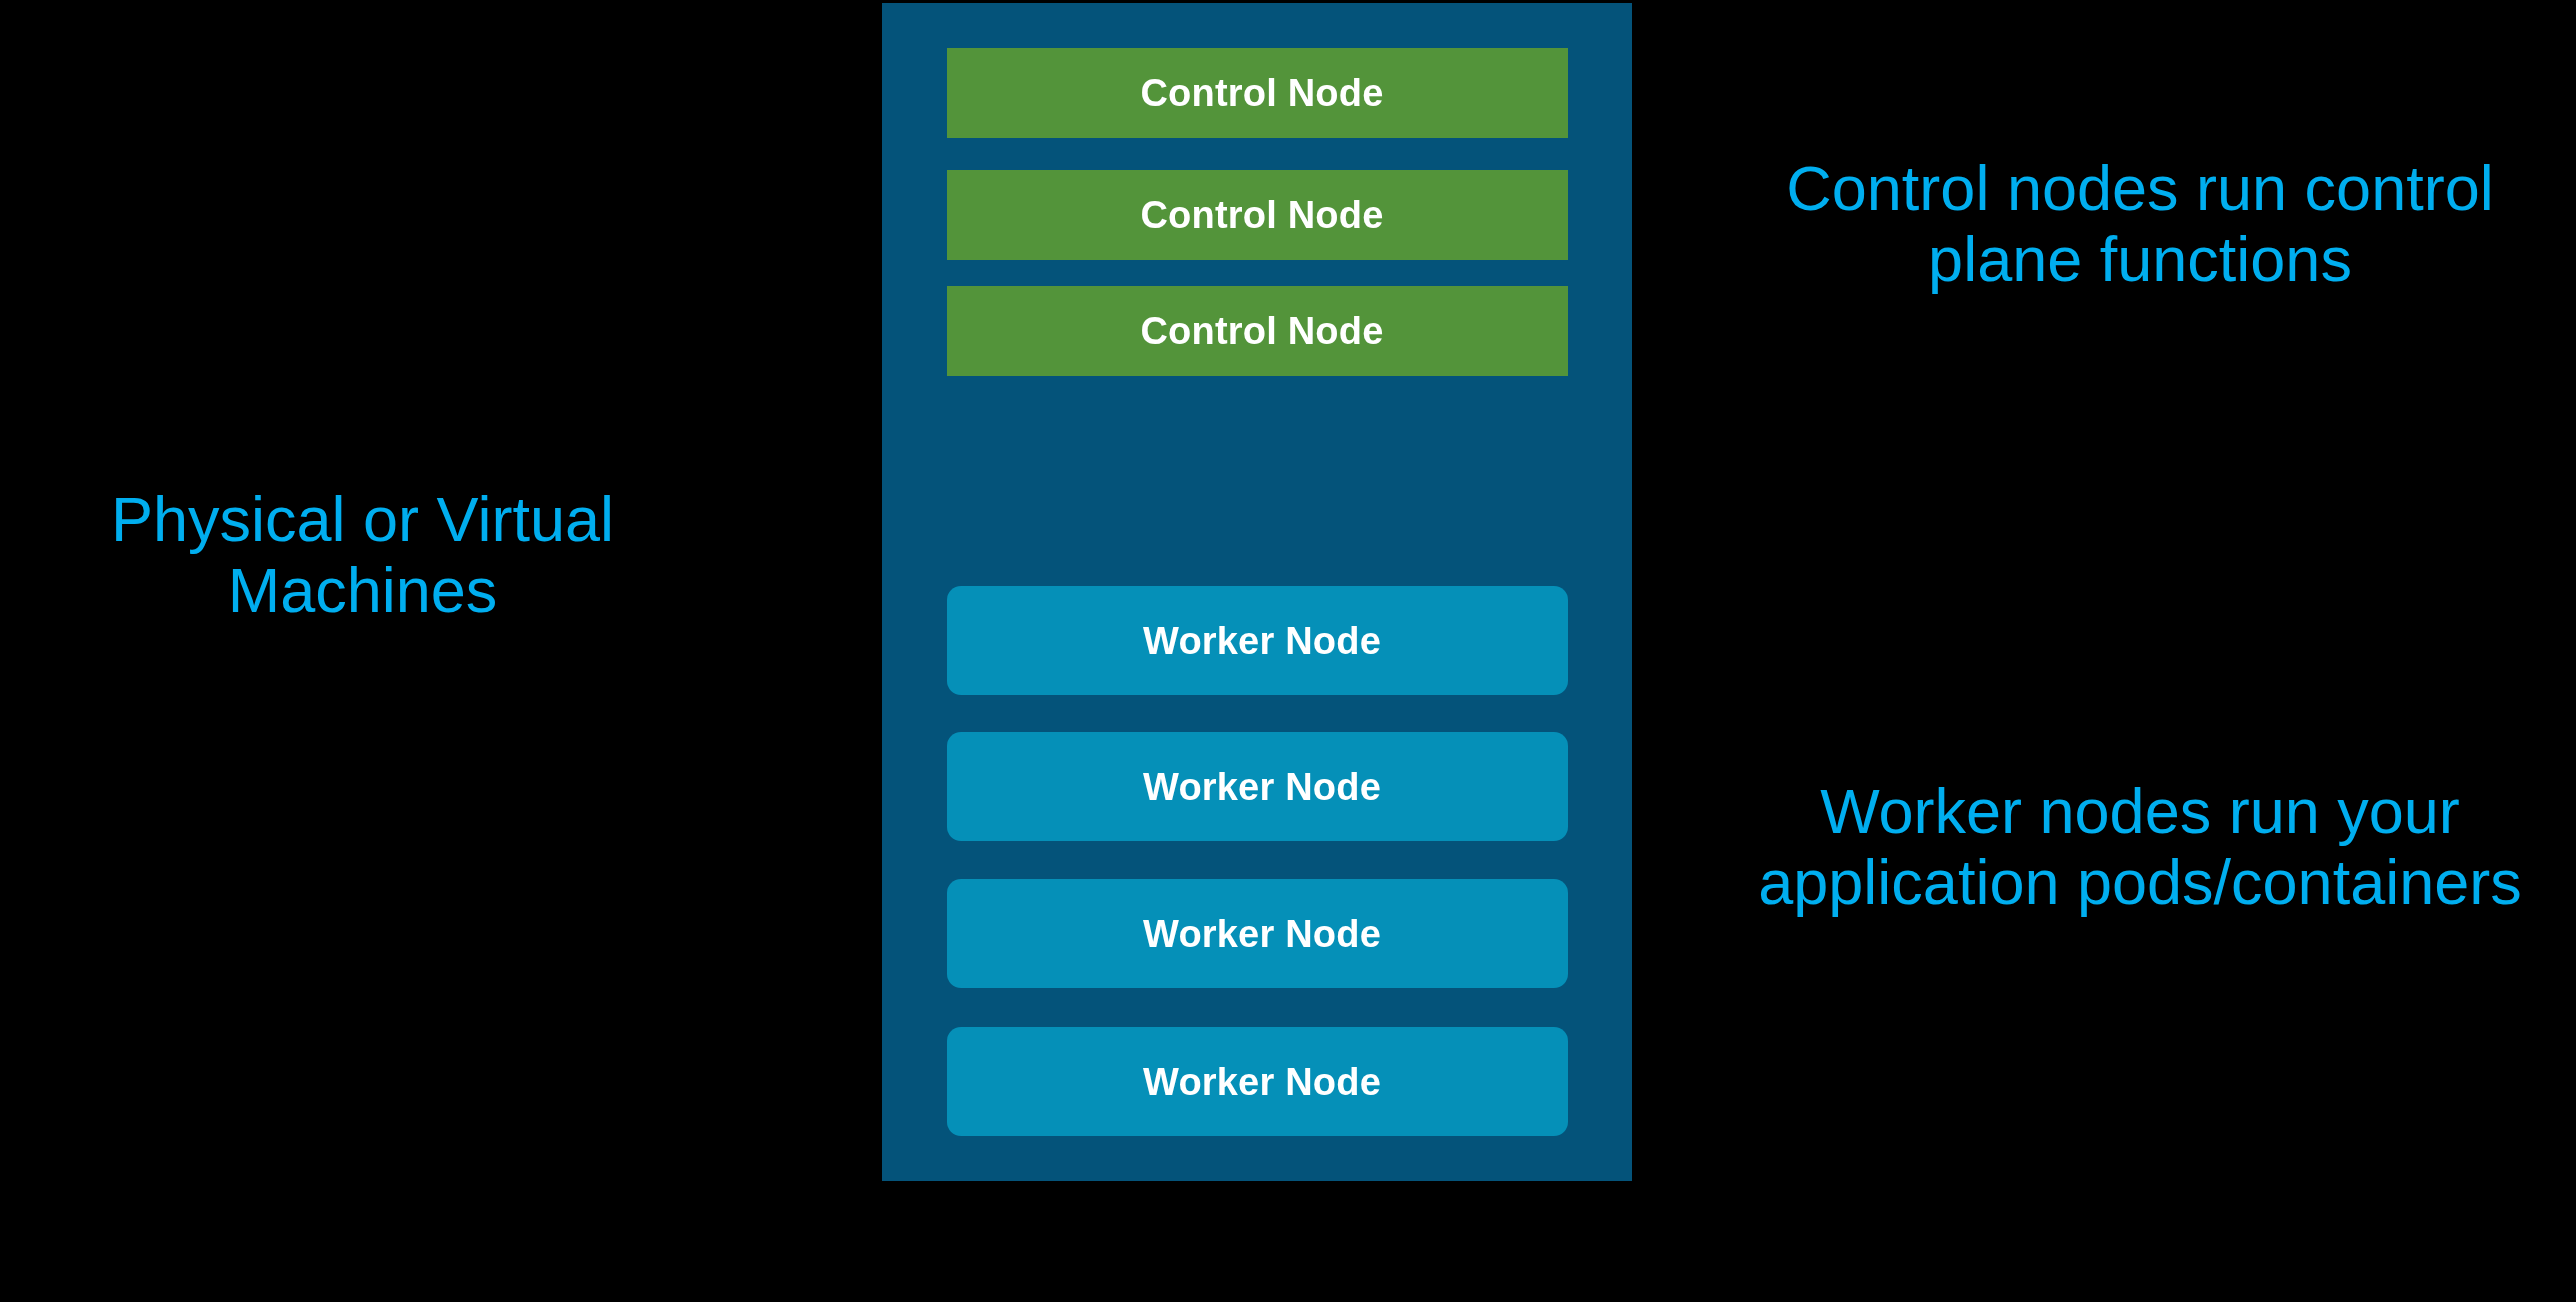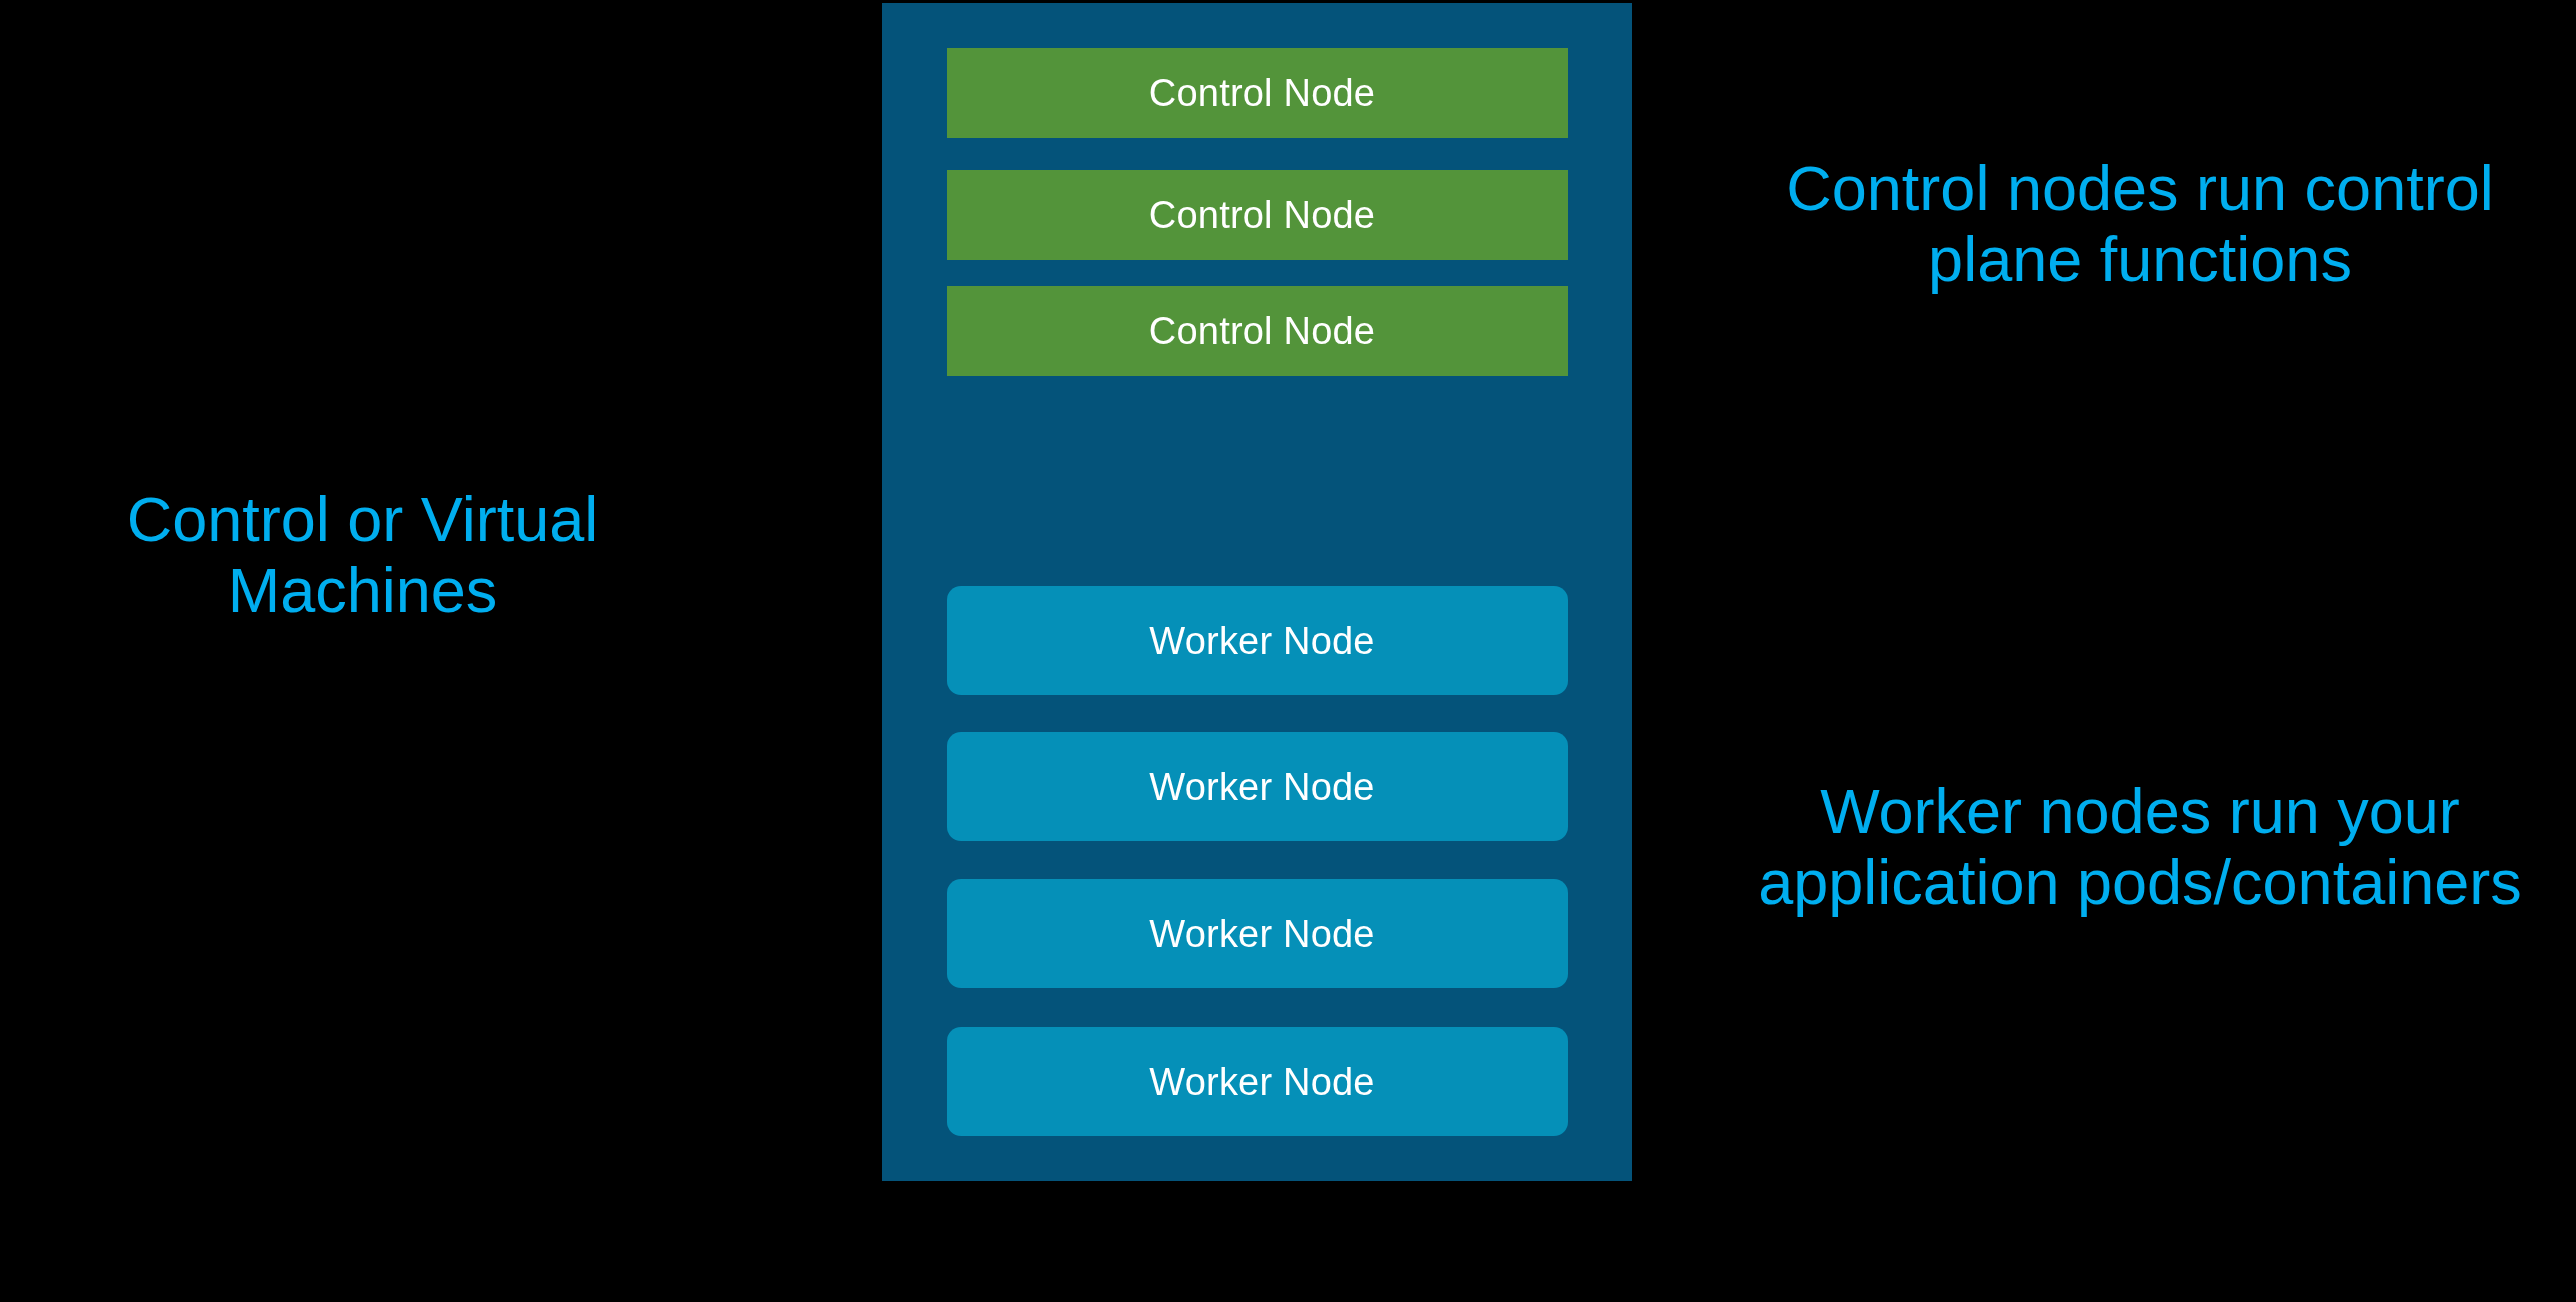--- a/index.html
+++ b/index.html
@@ -40,21 +40,21 @@
     align-items: center;
     justify-content: center;
     box-sizing: border-box;
   }
   .node-label {
     color: #FFFFFF;
     font-size: 38px;
     line-height: 1;
     letter-spacing: 0.2px;
     white-space: nowrap;
-    font-weight: 400;
+    font-weight: 700;
     margin-left: 9px;
   }
   .node.control {
     background: #53943A;
     height: 90px;
   }
   .node.worker {
     background: #0590B8;
     height: 109px;
     border-radius: 14px;
@@ -108,21 +108,21 @@
     font-size: 63px;
     line-height: 1.1;
     font-weight: 400;
   }
 </style>
 </head>
 <body>
 
 <div id="slide">
 
-  <div class="annotation anno-left">Control or Virtual Machines</div>
+  <div class="annotation anno-left">Physical or Virtual Machines</div>
 
   <div class="cluster-box">
 
     <div class="node control c1">
       <span class="node-label">Control Node</span>
     </div>
 
     <div class="node control c2">
       <span class="node-label">Control Node</span>
     </div>

